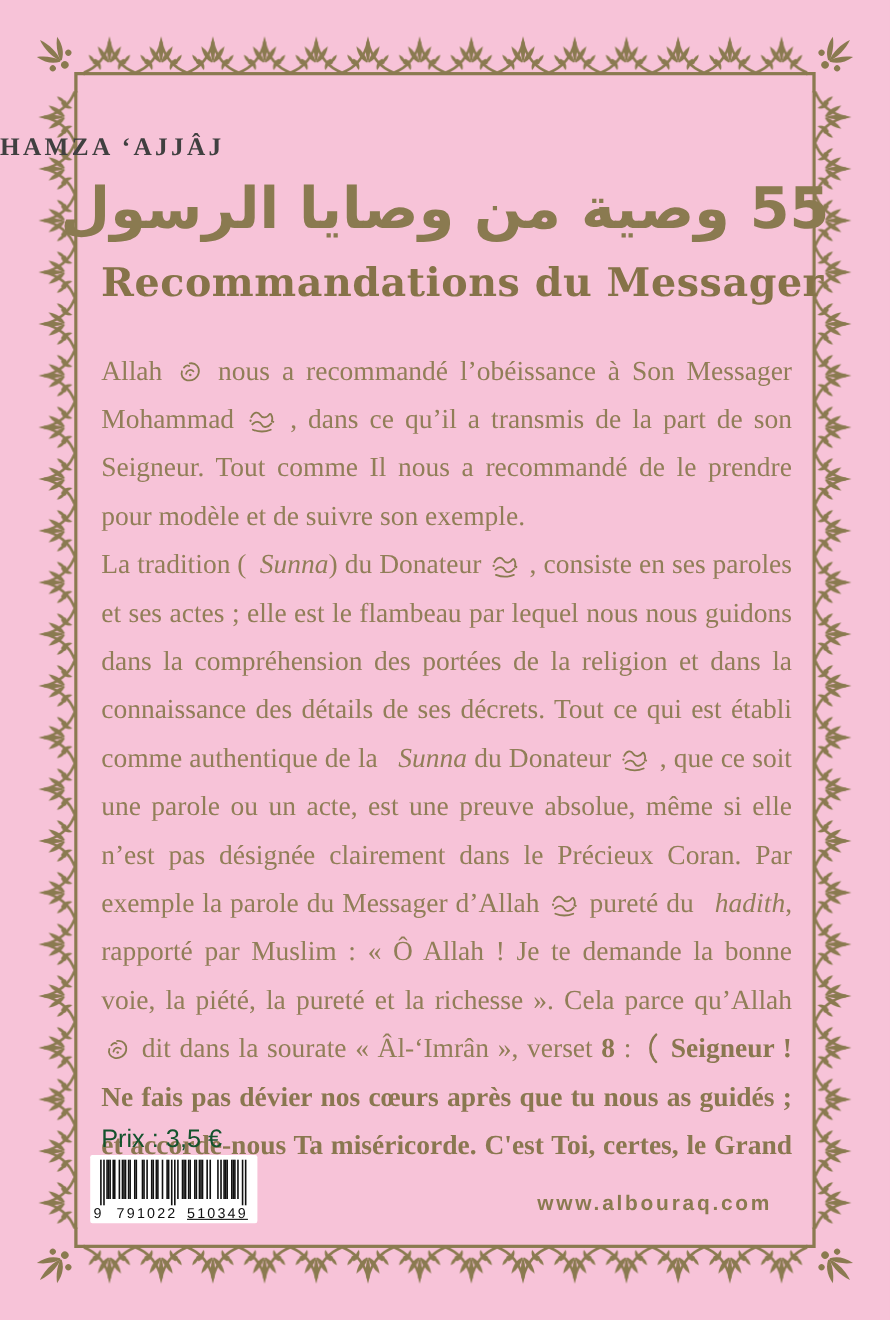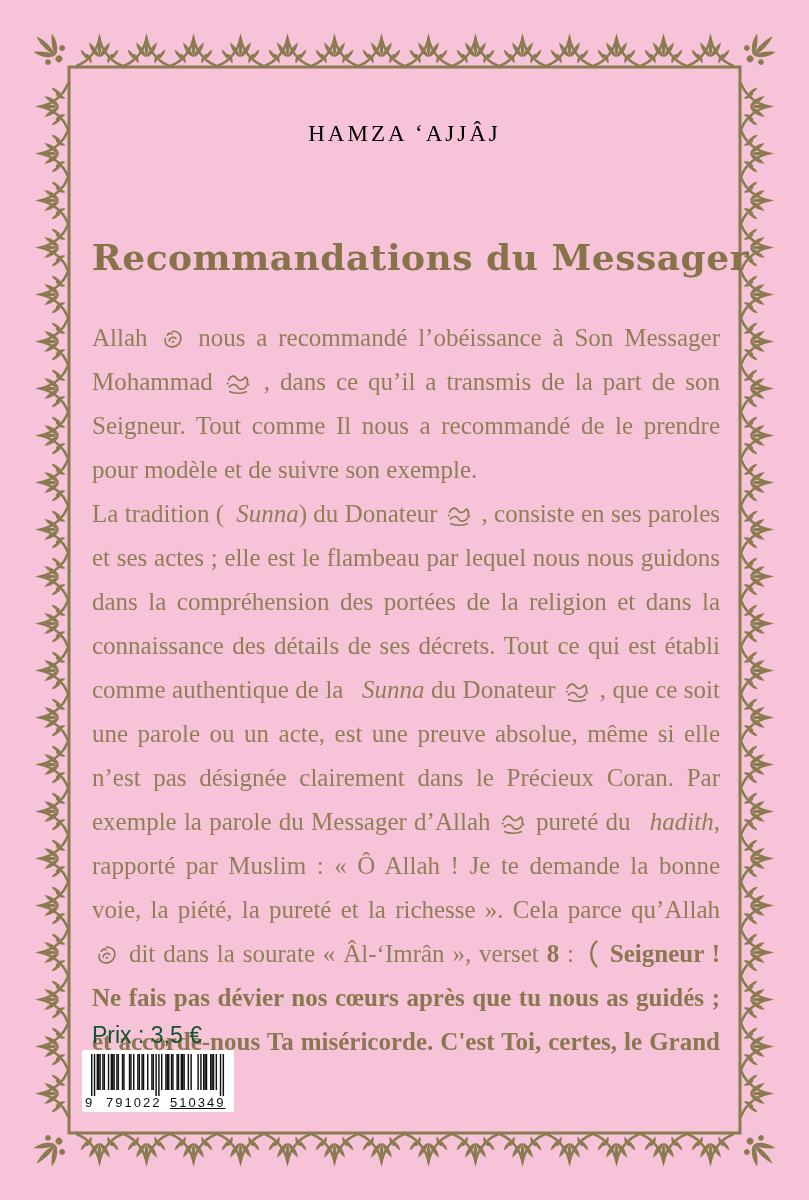--- a/index.html
+++ b/index.html
@@ -3,22 +3,22 @@
 <meta charset="utf-8">
 <style>
   html,body{margin:0;padding:0;background:#f7c3d8;}
   .cover{
     position:relative;width:809px;height:1200px;overflow:hidden;
     background:#f7c3d8;color:#8a7a50;
     font-family:"Liberation Serif",serif;
   }
   .frame{position:absolute;left:0;top:0;width:809px;height:1200px;pointer-events:none;}
   .author{
-    position:absolute;top:121px;left:0;width:100%;text-align:center;
-    font-size:23px;letter-spacing:3px;color:#000000;
+    position:absolute;top:121px;left:0;width:100%;text-align:left;
+    font-size:23px;letter-spacing:3px;color:#404040;font-weight:bold;
   }
   .title-ar{
     position:absolute;top:146px;left:0;width:100%;height:92px;text-align:center;
     font-family:"DejaVu Sans",sans-serif;font-weight:bold;
     font-size:52px;line-height:88px;color:#8a7a50;
   }
   .title-fr{
     position:absolute;top:236px;left:0;width:100%;text-align:center;
     font-family:"DejaVu Serif",serif;font-weight:bold;
     font-size:36px;color:#867349;letter-spacing:0.5px;padding-left:16px;
@@ -111,20 +111,21 @@
       <path d="M733,1133 H740 V1116"></path>
     </g>
 
     <use xlink:href="#cpalm" href="#cpalm" transform="translate(54,54) rotate(-45)"></use>
     <use xlink:href="#cpalm" href="#cpalm" transform="translate(755,54) rotate(45)"></use>
     <use xlink:href="#cpalm" href="#cpalm" transform="translate(54,1146) rotate(-135)"></use>
     <use xlink:href="#cpalm" href="#cpalm" transform="translate(755,1146) rotate(135)"></use>
   </svg>
 
   <div class="author">HAMZA ‘AJJÂJ</div>
+  <div class="title-ar" dir="rtl">55 وصية من وصايا الرسول</div>
   <div class="title-fr">Recommandations du Messager</div>
 
   <div class="body-text">
       <p class="para"><span>Allah </span>
   <svg class="hon" width="23" height="23" viewBox="0 0 24 24" xmlns="http://www.w3.org/2000/svg">
     <g stroke="#8a7a50" fill="none" stroke-width="1.7" stroke-linecap="round">
       <path d="M12,3.5 C18,2.5 21.5,7.5 20.5,12.5 C19.5,17.5 14.5,20.5 9.5,19.5 C5.5,18.6 3.2,15 4.6,11"></path>
       <path d="M8.5,13.5 C9,10 13,8.5 15.5,11"></path>
       <path d="M6.5,7.5 C8,5.5 10,5 11.5,6"></path>
     </g>
@@ -253,14 +254,15 @@
         <rect x="131.80" y="0" width="1.45" height="42" fill="#111"></rect>
         <rect x="134.60" y="0" width="1.45" height="42" fill="#111"></rect>
       </svg>
     <div class="bc-digits">
       <span class="bc-d1">9</span>
       <span class="bc-d2">791022</span>
       <span class="bc-d3">510349</span>
     </div>
   </div>
 
+  <div class="website">www.albouraq.com</div>
 
 </div>
 
 </body></html>

